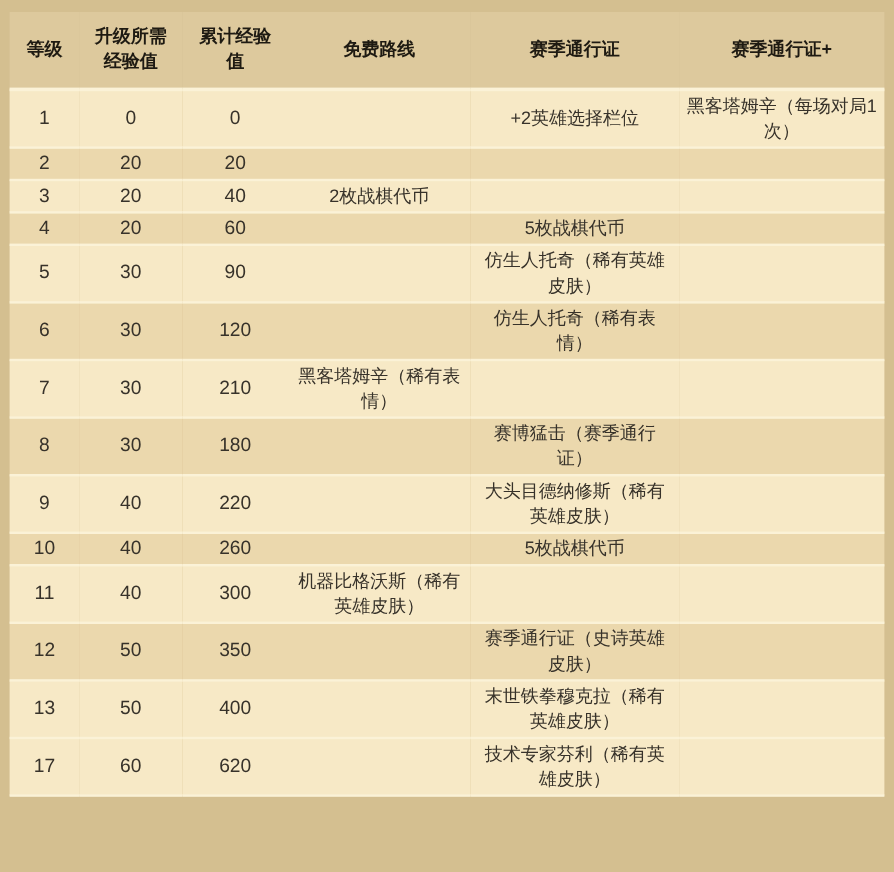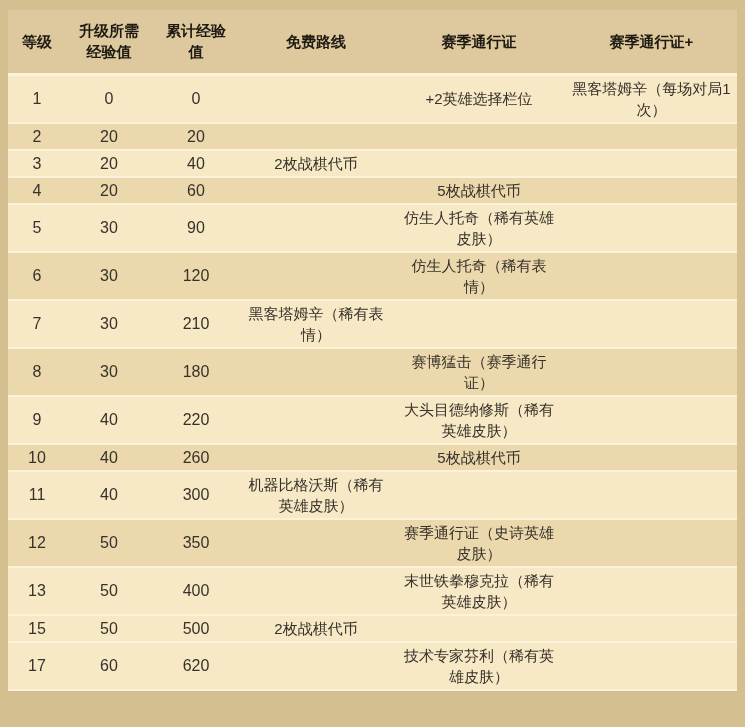--- a/index.html
+++ b/index.html
@@ -182,28 +182,20 @@
         </tr>
         <tr class="light">
           <td class="num">13</td>
           <td class="num">50</td>
           <td class="num">400</td>
           <td></td>
           <td>末世铁拳穆克拉（稀有英雄皮肤）</td>
           <td></td>
         </tr>
         <tr class="light">
-          <td class="num">15</td>
-          <td class="num">50</td>
-          <td class="num">500</td>
-          <td>2枚战棋代币</td>
-          <td></td>
-          <td></td>
-        </tr>
-        <tr class="light">
           <td class="num">17</td>
           <td class="num">60</td>
           <td class="num">620</td>
           <td></td>
           <td>技术专家芬利（稀有英雄皮肤）</td>
           <td></td>
         </tr>
       </tbody>
   </table>
 </div>

